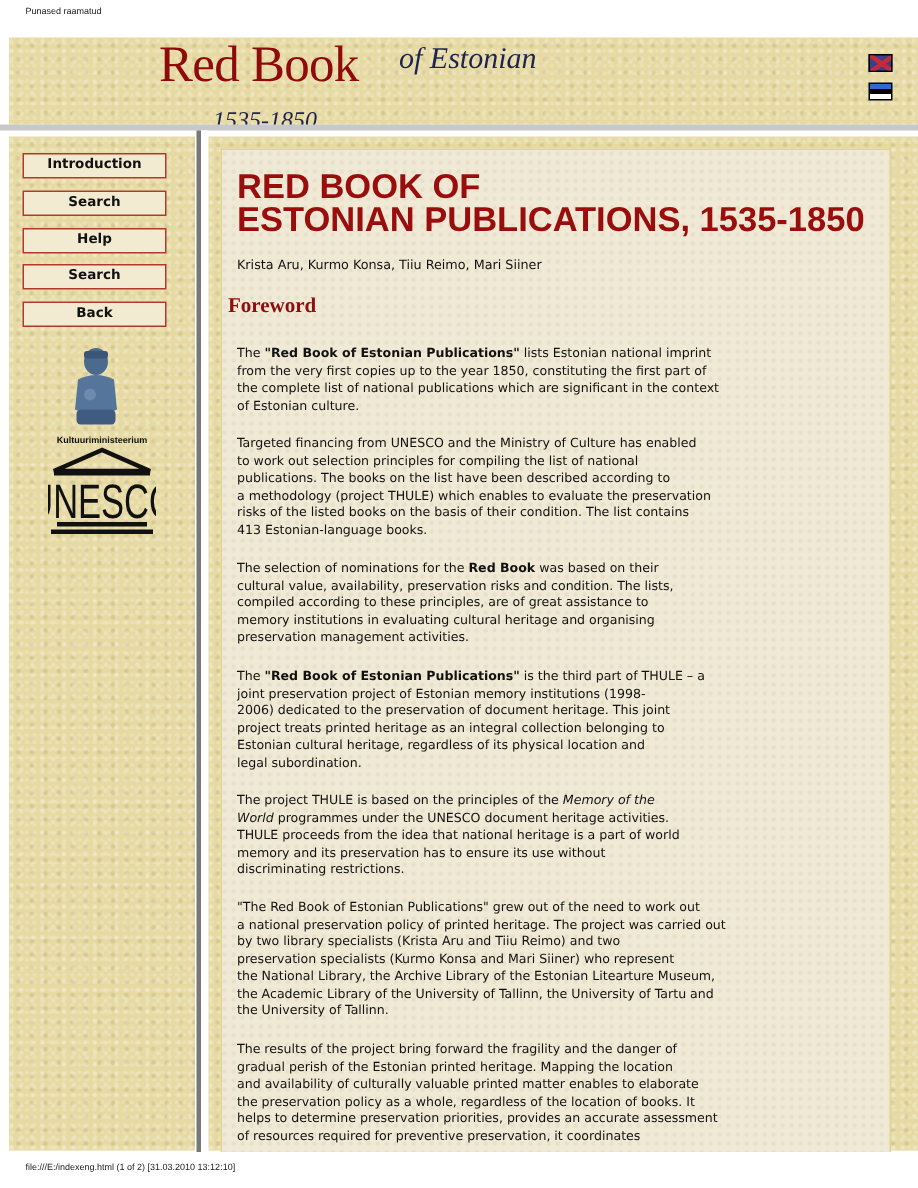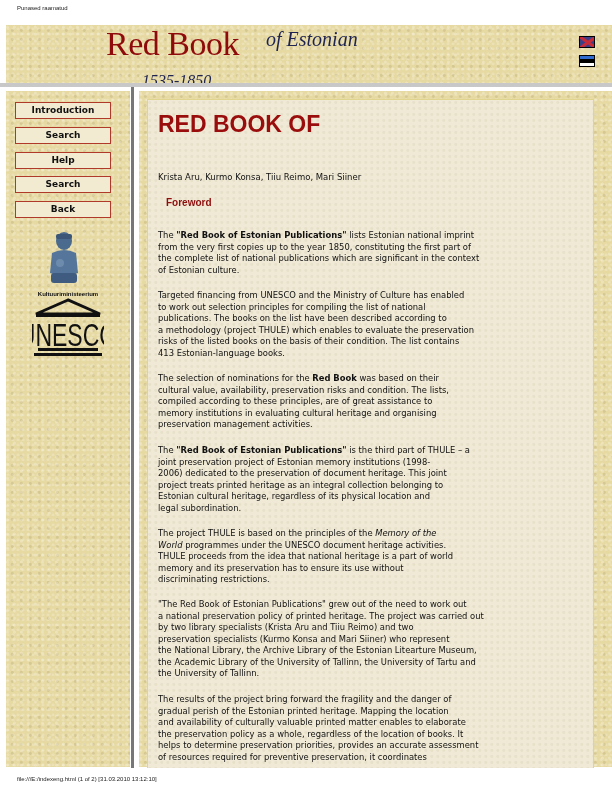--- a/index.html
+++ b/index.html
@@ -44,22 +44,22 @@
   .unesco { position:absolute; left:26px; top:207px; width:72px; height:62px; }
 
   .main { position:absolute; left:139px; top:91px; width:473px; height:676px; }
   .content { position:absolute; left:8px; top:8px; width:445px; height:668px; background:#efe9d6;
              border:1px solid #e0d48f; border-bottom:none;
              background-image:radial-gradient(circle at 30% 40%, rgba(180,160,110,0.12) 0 1px, transparent 2px);
              background-size:6px 6px; }
   .title { position:absolute; left:10px; top:13px; color:#9a0d0d; font-weight:bold;
            font-family:Liberation Sans, sans-serif; font-size:23px; line-height:22px; }
   .authors { position:absolute; left:10px; top:72px; font-size:8.5px; color:#111;text-align:right; }
-  .foreword { position:absolute; left:18px; top:97px; color:#8f0d0d; font-weight:bold;
-              font-family:Liberation Sans, sans-serif; font-size:10px; }
+  .foreword { position:absolute; left:4px; top:97px; color:#8f0d0d; font-weight:bold;
+              font-family:Liberation Serif, serif; font-size:14px; }
   .para { position:absolute; left:10px; width:420px; font-size:8.4px; line-height:11.5px; color:#111; white-space:pre-line; }
   .para b { font-weight:bold; }
 </style>
 </head>
 <body>
 
 <div class="print-header">Punased raamatud</div>
 
 <div class="banner sand">
   <div class="logo-red">Red Book</div>
@@ -94,20 +94,21 @@
     <rect x="2" y="55" width="68" height="3" fill="#111"></rect>
   </svg>
 </div>
 <div class="sidebar-rule"></div>
 <div class="sidebar-rule2"></div>
 
 <div class="main sand">
   <div class="content">
     <div class="title">
       <div>RED BOOK OF</div>
+      <div>ESTONIAN PUBLICATIONS, 1535-1850</div>
     </div>
     <div class="authors">Krista Aru, Kurmo Konsa, Tiiu Reimo, Mari Siiner</div>
     <div class="foreword">Foreword</div>
 
     <div class="para" style="top:130px"><span>The </span><b>"Red Book of Estonian Publications"</b><span> lists Estonian national imprint
 from the very first copies up to the year 1850, constituting the first part of
 the complete list of national publications which are significant in the context
 of Estonian culture.</span></div>
 
     <div class="para" style="top:190px">Targeted financing from UNESCO and the Ministry of Culture has enabled

